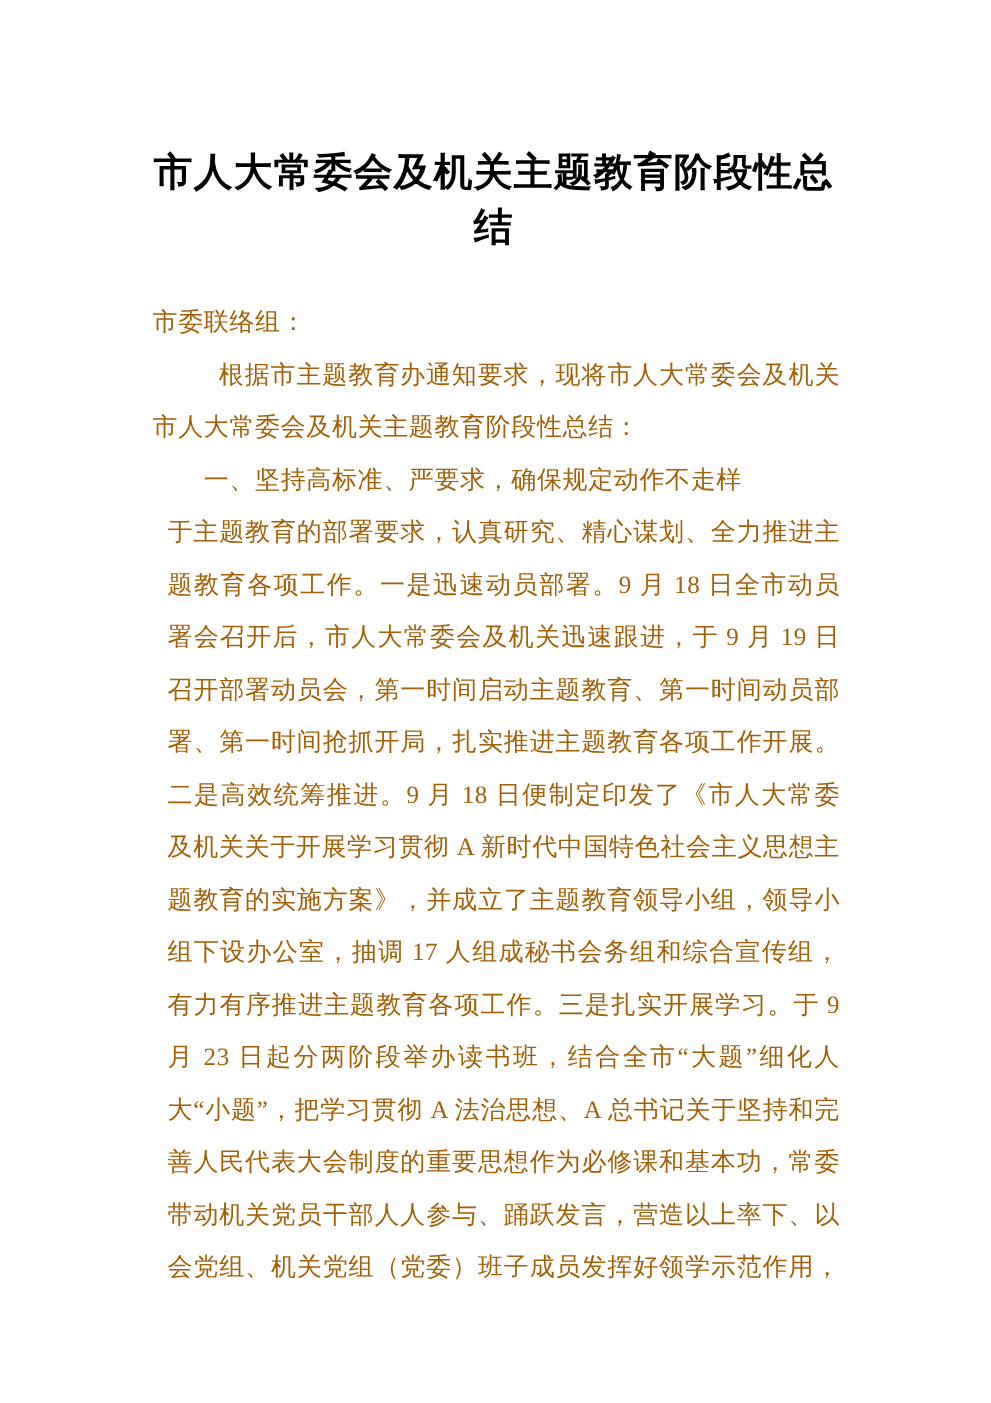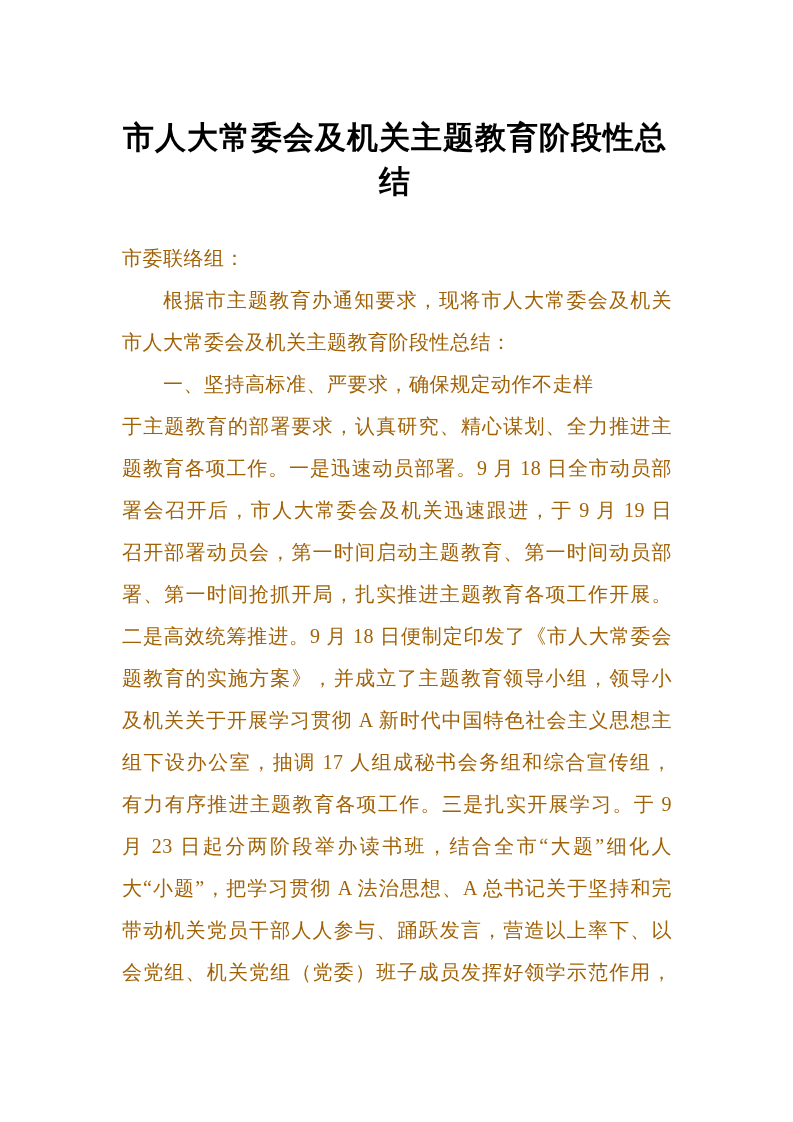--- a/index.html
+++ b/index.html
@@ -37,20 +37,21 @@
     line-height: 42px;
     height: 42px;
     overflow: hidden;
     color: #a16207;
     letter-spacing: 0.5px;
   }
   .j {
     text-align: justify;
     text-align-last: justify;
     text-justify: inter-character;
+    margin-left: 12px;
   }
   .ind {
     text-indent: 41px;
   }
 </style>
 </head>
 <body>
 
 <div class="page">
   <div class="content">
@@ -61,24 +62,25 @@
       <div class="ln">市委联络组：</div>
       <div class="ln j ind">根据市主题教育办通知要求，现将市人大常委会及机关</div>
       <div class="ln">市人大常委会及机关主题教育阶段性总结：</div>
       <div class="ln ind">一、坚持高标准、严要求，确保规定动作不走样</div>
       <div class="ln j">于主题教育的部署要求，认真研究、精心谋划、全力推进主</div>
       <div class="ln j">题教育各项工作。一是迅速动员部署。9 月 18 日全市动员部</div>
       <div class="ln j">署会召开后，市人大常委会及机关迅速跟进，于 9 月 19 日</div>
       <div class="ln j">召开部署动员会，第一时间启动主题教育、第一时间动员部</div>
       <div class="ln j">署、第一时间抢抓开局，扎实推进主题教育各项工作开展。</div>
       <div class="ln j">二是高效统筹推进。9 月 18 日便制定印发了《市人大常委会</div>
+      <div class="ln j">及机关关于开展学习贯彻 A 新时代中国特色社会主义思想主</div>
       <div class="ln j">题教育的实施方案》，并成立了主题教育领导小组，领导小</div>
-      <div class="ln j">及机关关于开展学习贯彻 A 新时代中国特色社会主义思想主</div>
       <div class="ln j">组下设办公室，抽调 17 人组成秘书会务组和综合宣传组，</div>
       <div class="ln j">有力有序推进主题教育各项工作。三是扎实开展学习。于 9</div>
       <div class="ln j">月 23 日起分两阶段举办读书班，结合全市“大题”细化人</div>
       <div class="ln j">大“小题”，把学习贯彻 A 法治思想、A 总书记关于坚持和完</div>
+      <div class="ln j">善人民代表大会制度的重要思想作为必修课和基本功，常委</div>
       <div class="ln j">带动机关党员干部人人参与、踊跃发言，营造以上率下、以</div>
       <div class="ln j">会党组、机关党组（党委）班子成员发挥好领学示范作用，</div>
     </div>
 
   </div>
 </div>
 
 </body></html>

